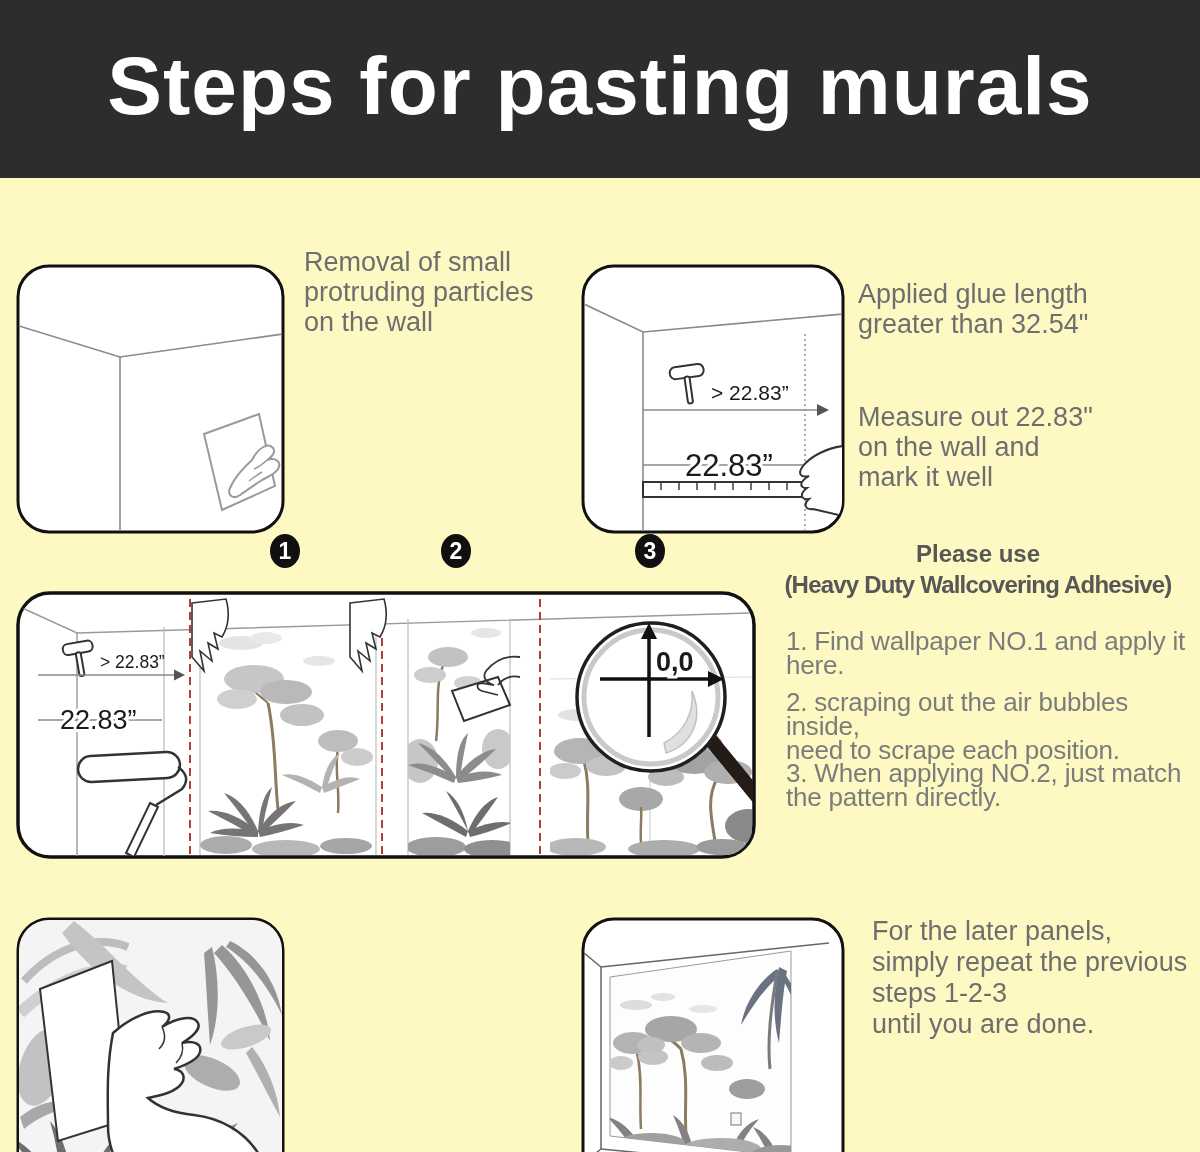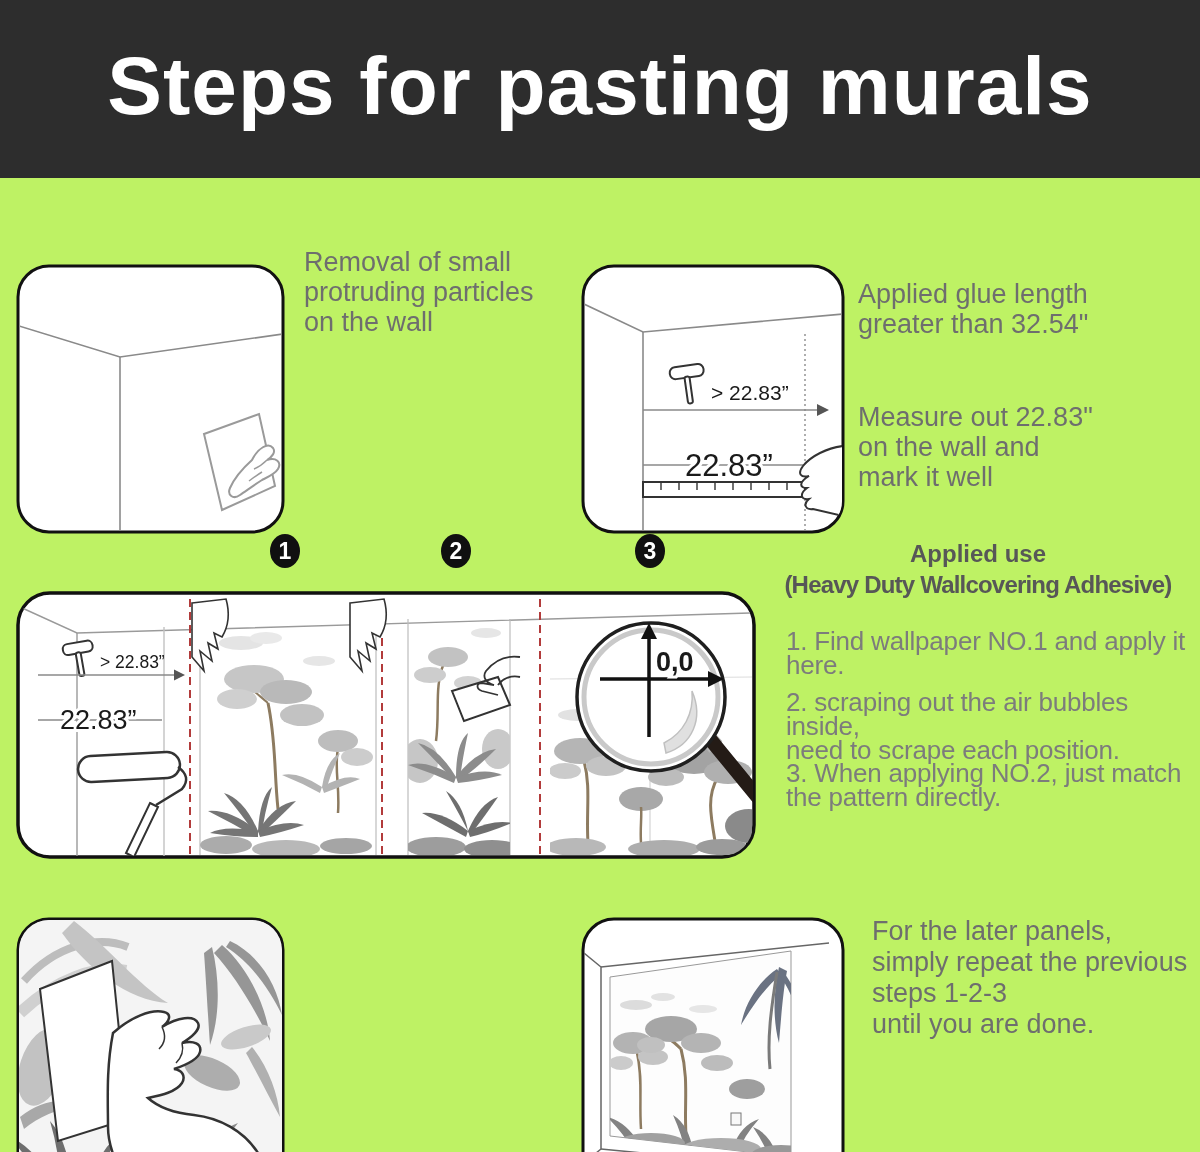--- a/index.html
+++ b/index.html
@@ -1,16 +1,16 @@
 <!DOCTYPE html>
 <html><head>
 <meta charset="utf-8">
 <style>
   html,body{margin:0;padding:0;background:#fff;}
-  .page{position:relative;width:1200px;height:1152px;background:#bef264;overflow:hidden;
+  .page{position:relative;width:1200px;height:1152px;background:#fef9c3;overflow:hidden;
         font-family:"Liberation Sans",sans-serif;}
   .banner{position:absolute;left:0;top:0;width:1200px;height:178px;background:#2d2d2d;
           display:flex;align-items:center;justify-content:center;}
   .banner h1{margin:0;padding-bottom:6px;color:#fff;font-size:82px;font-weight:bold;
              letter-spacing:1px;white-space:nowrap;}
   .box{position:absolute;margin-top:39px;}
   .box svg{display:block;width:100%;height:100%;}
   .cap{position:absolute;color:#6e6e6e;font-size:27px;line-height:31px;white-space:pre-line;}
   .cap3l{line-height:30px;}
   .cap6l{line-height:33px;}
@@ -257,21 +257,21 @@
             <path d="M584,88 L696,88" stroke="#111" stroke-width="3.5"></path>
             <polygon points="708,88 692,80 692,96" fill="#111"></polygon>
           </g>
           <text x="640" y="80" font-size="27" font-weight="bold" class="halo">0,0</text>
         </g>
       </g>
     </svg>
   </div>
 
   <div class="adh-head">
-    <div>Applied use</div>
+    <div>Please use</div>
     <div class="adh-sub">(Heavy Duty Wallcovering Adhesive)</div>
   </div>
   <div class="item" style="top:629px;">1. Find wallpaper NO.1 and apply it here.</div>
   <div class="item" style="top:690px;">2. scraping out the air bubbles inside,
 need to scrape each position.</div>
   <div class="item" style="top:761px;">3. When applying NO.2, just match
 the pattern directly.</div>
 
   <div class="box" style="left:16px;top:878px;width:269px;height:270px;">
     <svg viewBox="0 0 269 270">

